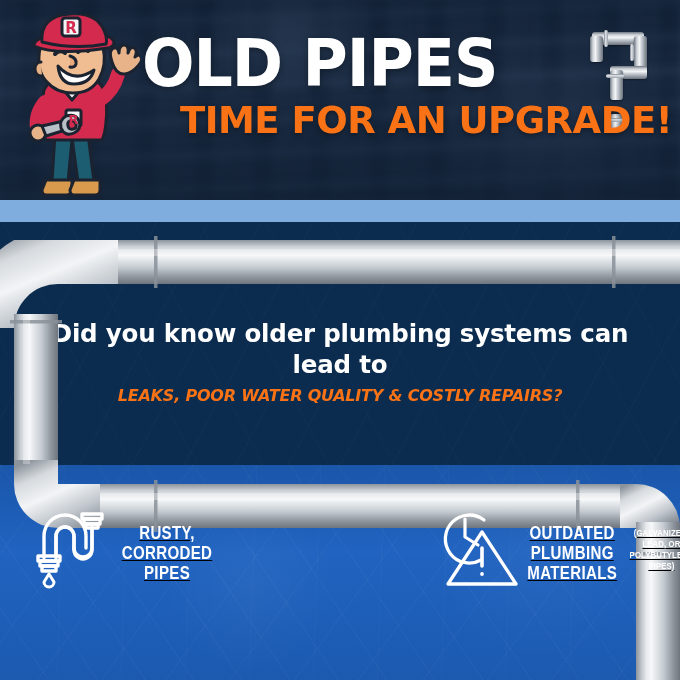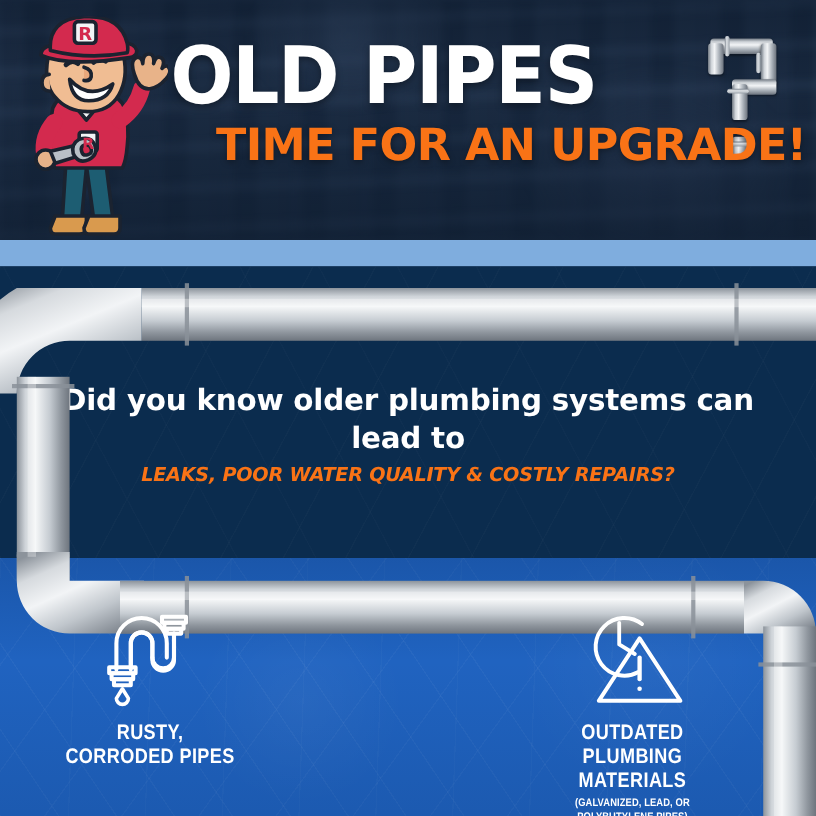--- a/index.html
+++ b/index.html
@@ -202,22 +202,23 @@
     left: 30px;
     top: 505px;
     width: 592px;
     display: flex;
     justify-content: space-between;
     align-items: flex-start;
   }
   .feature {
     width: 190px;
     display: flex;
-    flex-direction: column;
+    flex-direction: row;
     align-items: center;
+    text-decoration: underline;
   }
   .feature-icon {
     height: 86px;
     display: flex;
     align-items: center;
     justify-content: center;
   }
   .feature-label {
     margin-top: 9px;
     text-align: center;

